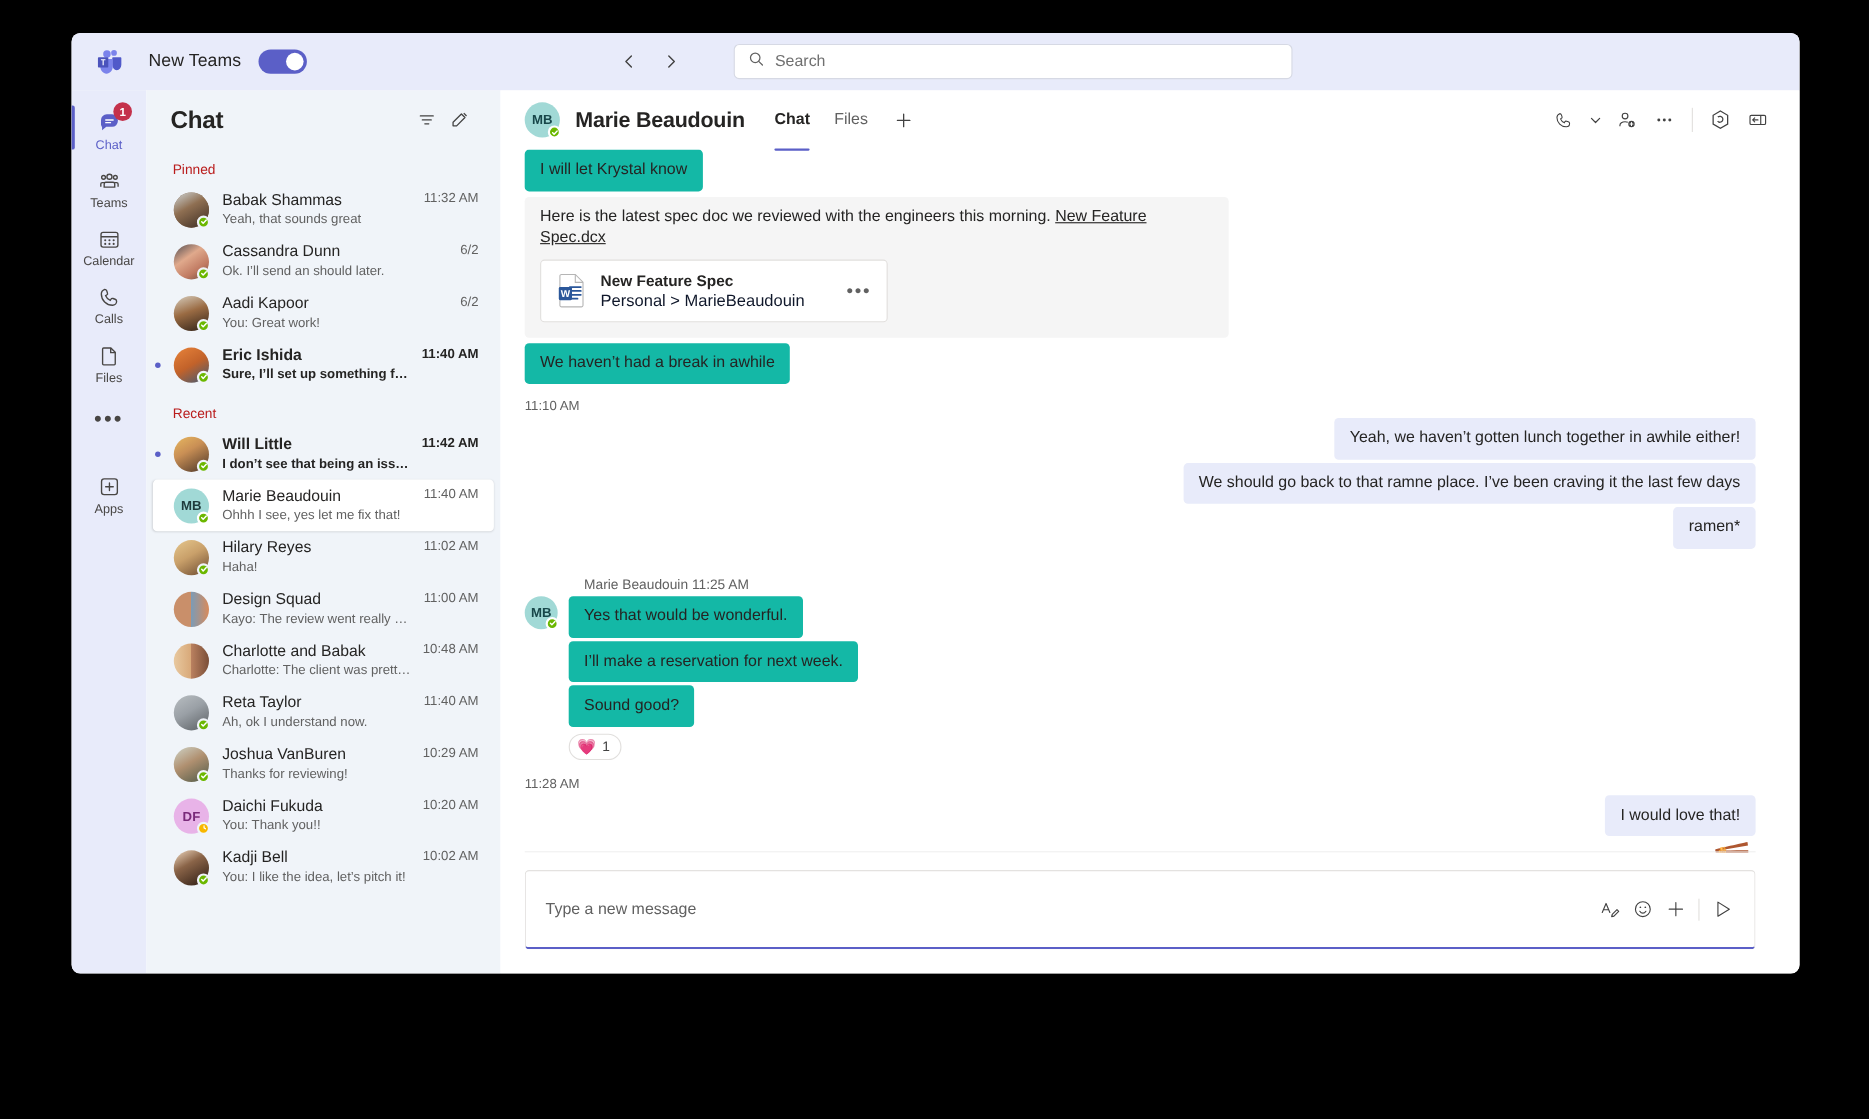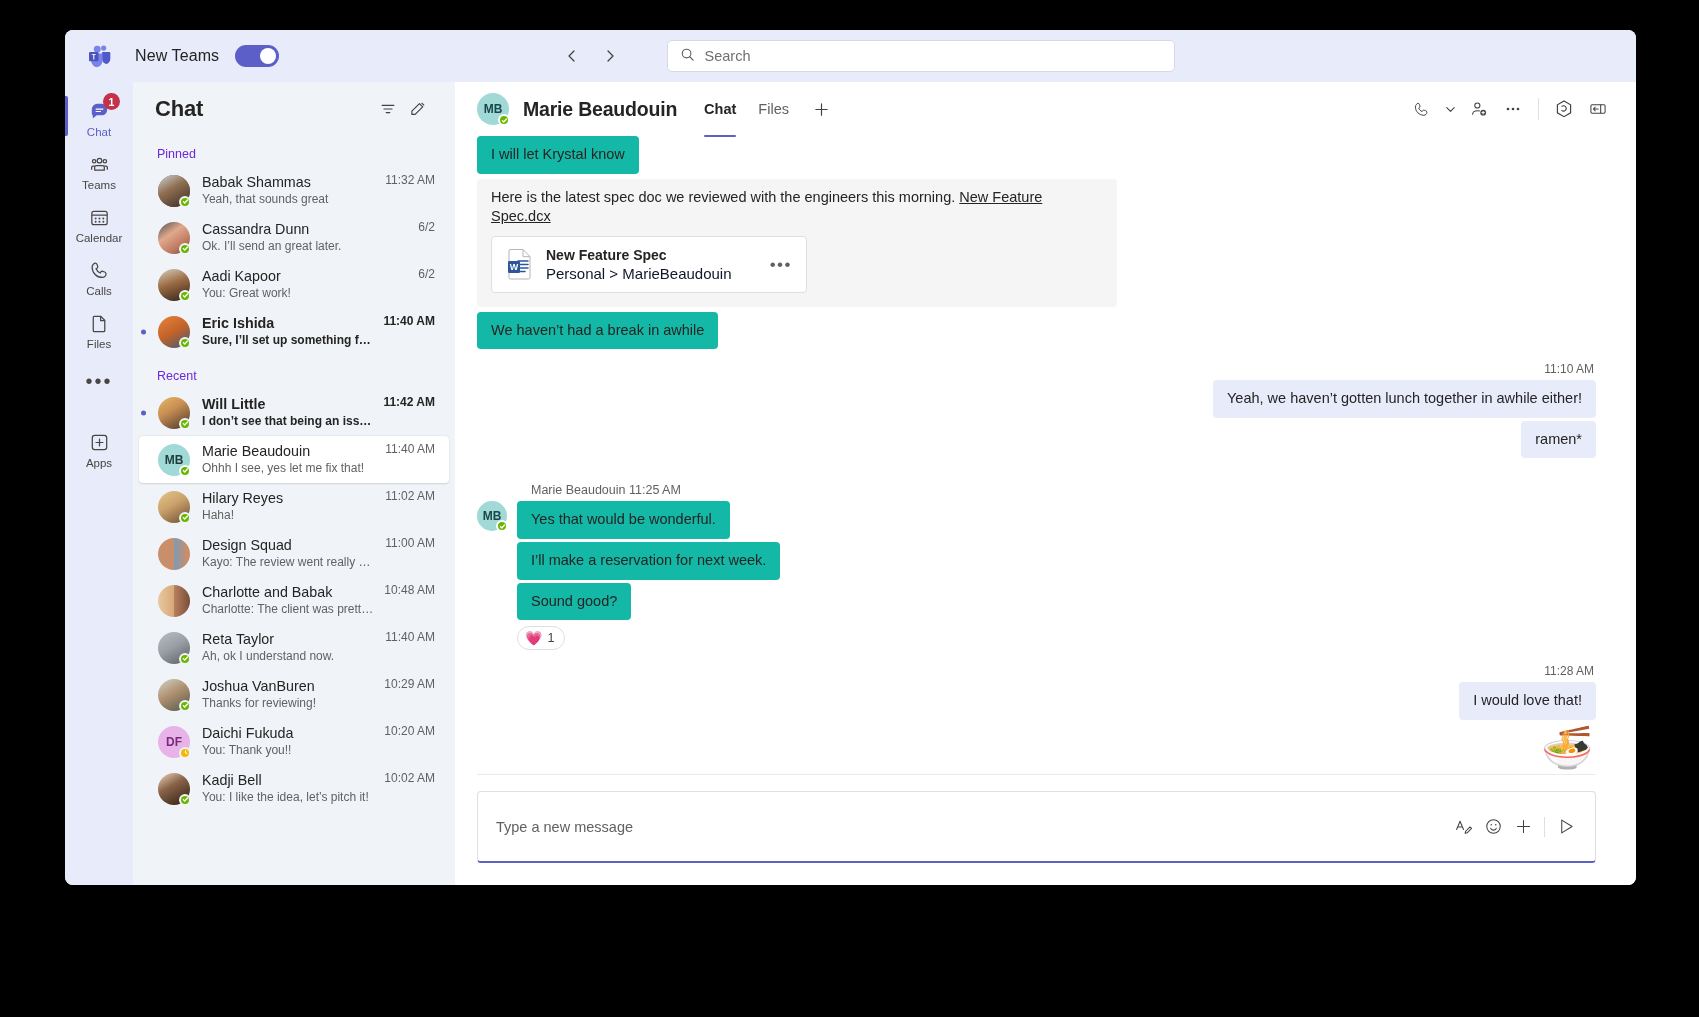--- a/index.html
+++ b/index.html
@@ -168,21 +168,21 @@
     flex: 1;
     letter-spacing: -.2px;
   }
   .head-btn {
     width: 30px; height: 30px;
     display: flex; align-items: center; justify-content: center;
     color: #424242; cursor: pointer; border-radius: 4px;
   }
   .chatlist-scroll { flex: 1; overflow: hidden; padding-top: 6px; }
   .section-label {
-    font-size: 12.5px; color: #6d28d9;
+    font-size: 12.5px; color: #b91c1c;
     padding: 5px 0 6px 24px;
   }
   .chat-row {
     display: flex;
     align-items: center;
     height: 47px;
     padding: 0 14px 0 10px;
     margin: 0 6px;
     position: relative;
     cursor: pointer;
@@ -334,21 +334,21 @@
     margin-bottom: 3px;
     max-width: 640px;
   }
   .bubble.me { background: #e8ebfa; }
   .sender-line {
     font-size: 12.5px; color: #616161;
     margin-bottom: 4px; padding-left: 14px;
   }
   .ts-right {
     font-size: 12px; color: #616161;
-    text-align: right; margin: 10px 2px 4px 0;
+    text-align: left; margin: 10px 2px 4px 0;
   }
   .spec-wrapper {
     background: #f5f5f5;
     border-radius: 4px;
     padding: 9px 14px 14px;
     margin-bottom: 3px;
     max-width: 640px;
   }
   .spec-text { font-size: 14.5px; color: #252423; line-height: 1.35; }
   .spec-link { text-decoration: underline; color: #252423; cursor: pointer; }
@@ -562,21 +562,21 @@
           <div class="avatar">
             <div class="photo" style="background:linear-gradient(145deg,#4e4a50 0%,#e0a98c 38%,#c07a62 70%,#6b4a3c 100%)"></div>
             <span class="presence available">
               <svg viewBox="0 0 8 8">
                   <path d="M1.6 4.1l1.5 1.6 3.2-3.4" stroke="#fff" stroke-width="1.5" fill="none" stroke-linecap="round" stroke-linejoin="round"></path>
                 </svg>
             </span>
           </div>
           <div class="chat-text">
             <div class="chat-name">Cassandra Dunn</div>
-            <div class="chat-prev">Ok. I’ll send an great later.</div>
+            <div class="chat-prev">Ok. I’ll send an should later.</div>
           </div>
           <div class="chat-time">6/2</div>
         </div>
 
         <div class="chat-row">
           <div class="avatar">
             <div class="photo" style="background:linear-gradient(160deg,#d8cfc0 0%,#9a6b43 45%,#2e2118 100%)"></div>
             <span class="presence available">
               <svg viewBox="0 0 8 8">
                   <path d="M1.6 4.1l1.5 1.6 3.2-3.4" stroke="#fff" stroke-width="1.5" fill="none" stroke-linecap="round" stroke-linejoin="round"></path>
@@ -849,20 +849,21 @@
         <div class="msg-group">
           <div class="bubbles">
             <div class="bubble">We haven’t had a break in awhile</div>
           </div>
         </div>
 
         <div>
           <div class="ts-right">11:10 AM</div>
           <div class="bubbles right">
             <div class="bubble me">Yeah, we haven’t gotten lunch together in awhile either!</div>
+            <div class="bubble me">We should go back to that ramne place. I’ve been craving it the last few days</div>
             <div class="bubble me">ramen*</div>
           </div>
         </div>
 
         <div style="margin-top:22px">
           <div class="sender-line" style="margin-left:40px">Marie Beaudouin 11:25 AM</div>
           <div class="msg-group">
             <div class="grp-avatar" style="align-self:flex-start;margin-bottom:0">
               <div class="conv-avatar" style="width:30px;height:30px">
                 <span>MB</span>

